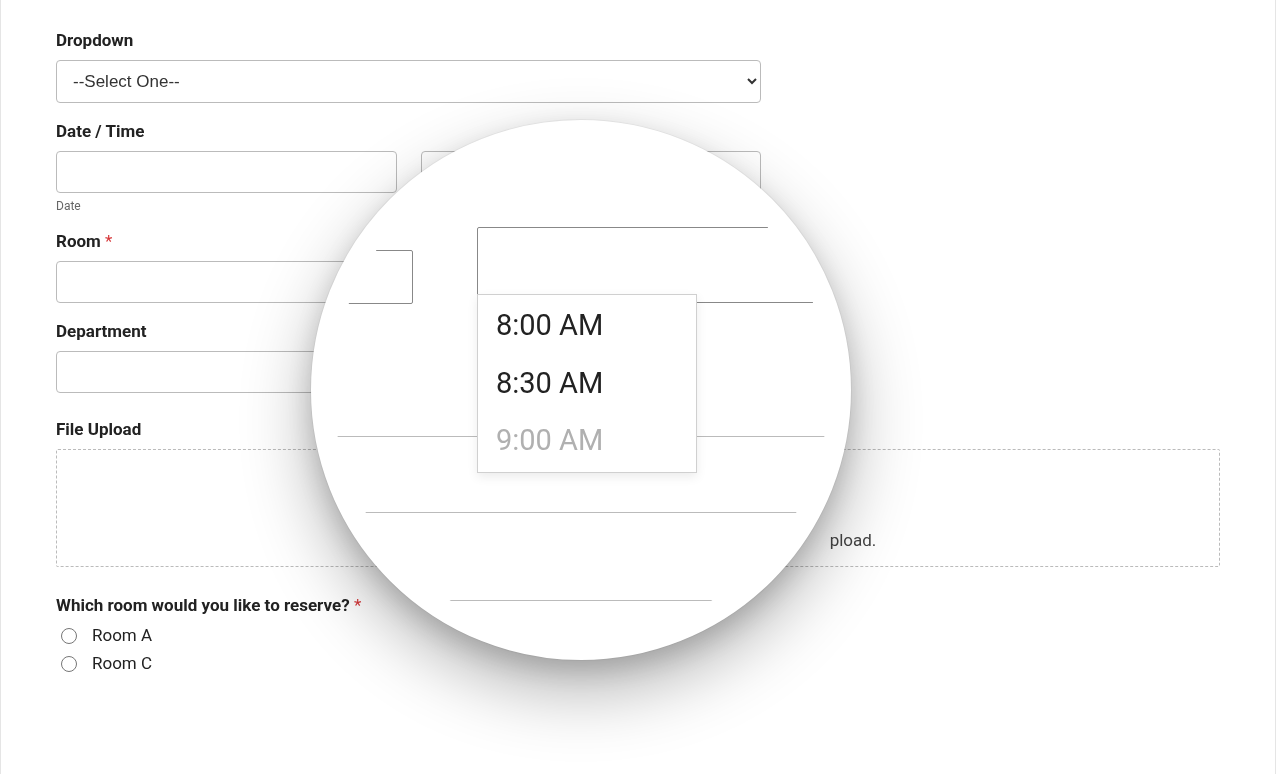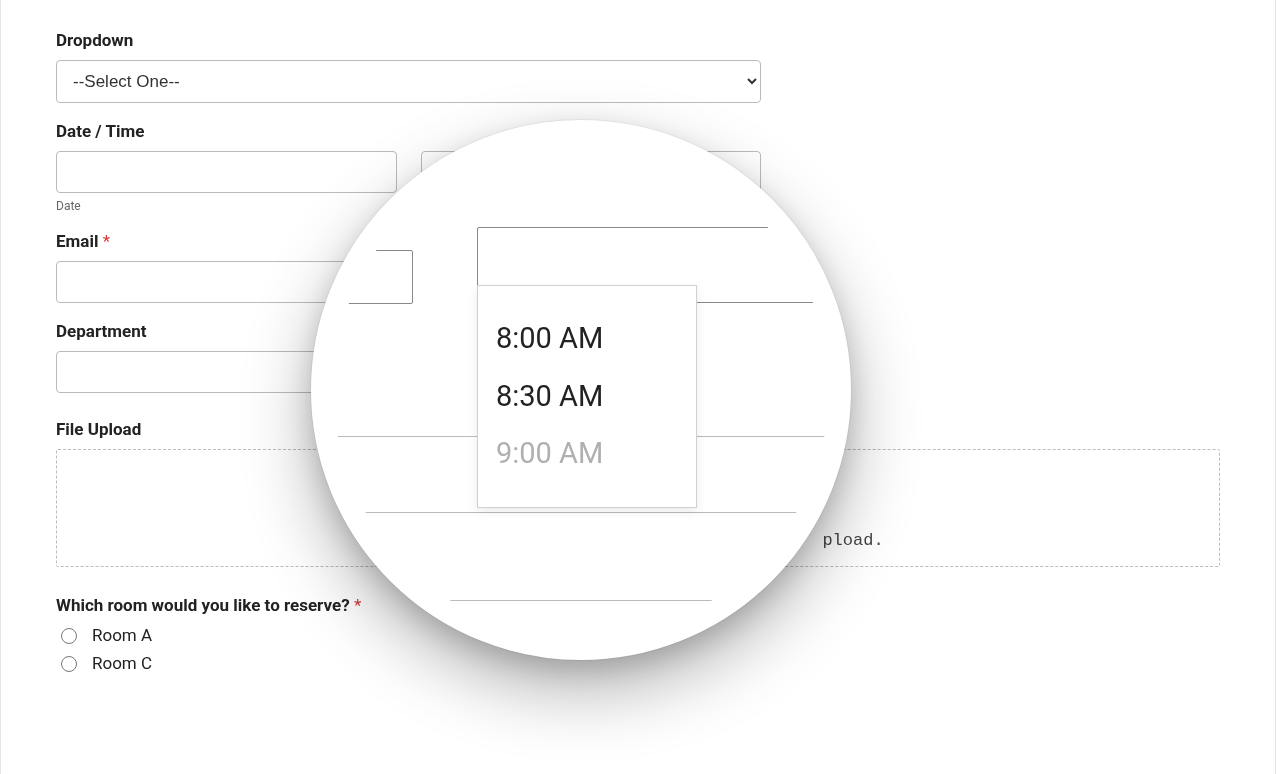--- a/index.html
+++ b/index.html
@@ -63,21 +63,20 @@
     border: 1px dashed #bbb;
     border-radius: 2px;
     width: 100%;
     height: 118px;
     display: flex;
     align-items: flex-end;
     justify-content: center;
     padding-bottom: 16px;
     color: #444;
     font-size: 17px;
-    font-family: Liberation Mono, monospace;
   }
 
   .radio-row {
     display: flex;
     align-items: flex-start;
     gap: 12px;
     margin-top: 8px;
     font-size: 17px;
   }
   .radio-row input { width: 16px; height: 16px; }
@@ -121,26 +120,26 @@
   .zoom-input {
     position: absolute;
     border: 1px solid #888;
     background: #fff;
     border-radius: 2px;
   }
 
   .time-popup {
     position: absolute;
     left: 144px;
-    top: 143px;
+    top: 152px;
     width: 220px;
     background: #fff;
     border: 1px solid #d0d0d0;
     box-shadow: 0 4px 10px rgba(0,0,0,0.08);
-    padding: 24px 0;
+    padding: 2px 0;
   }
   .time-option {
     font-size: 29px;
     padding: 10px 18px;
     color: #222;
     line-height: 1.3;
   }
   .time-option.disabled { color: #b0b0b0; }
 
   
@@ -166,21 +165,21 @@
         <div class="date-sub">Date</div>
       </div>
       <div style="flex:1;">
         <input class="text-input" type="text" style="">
       </div>
     </div>
   </div>
 
   <div class="field narrow">
     <label class="field-label">
-      <span>Email</span>
+      <span>Room</span>
       <span class="req">*</span>
     </label>
     <input class="text-input" type="text" style="">
   </div>
 
   <div class="field narrow">
     <label class="field-label">Department</label>
     <input class="text-input" type="text" style="">
   </div>
 

